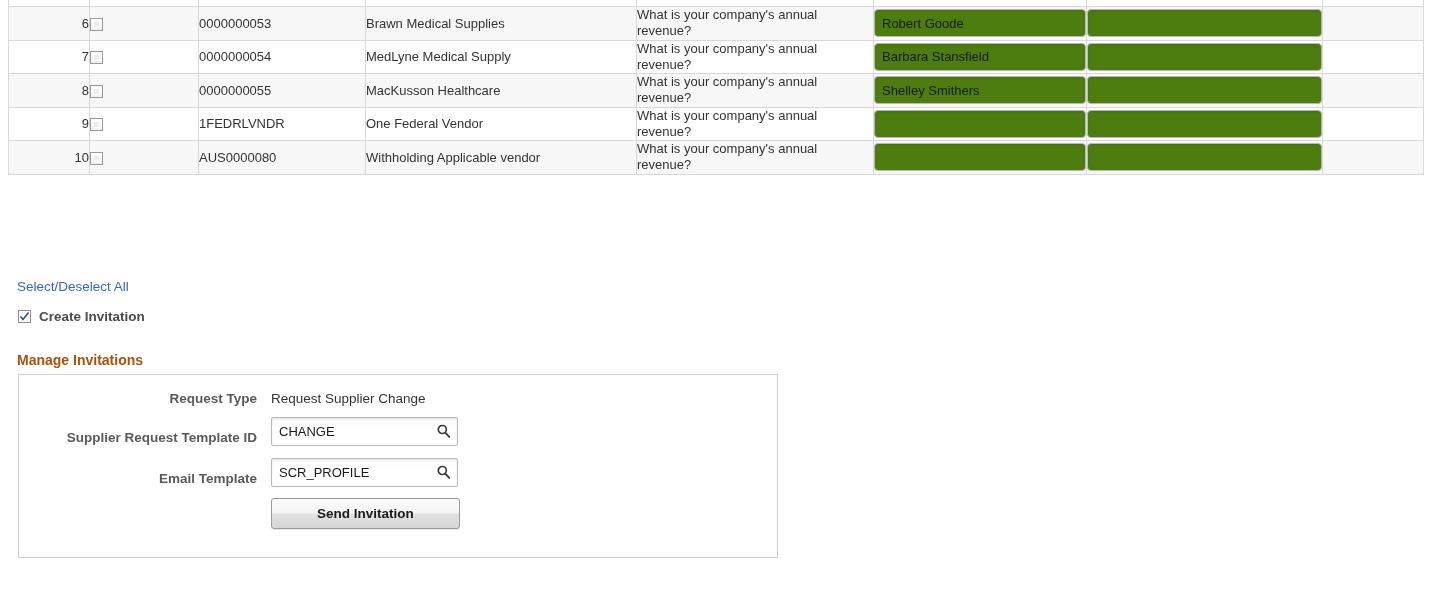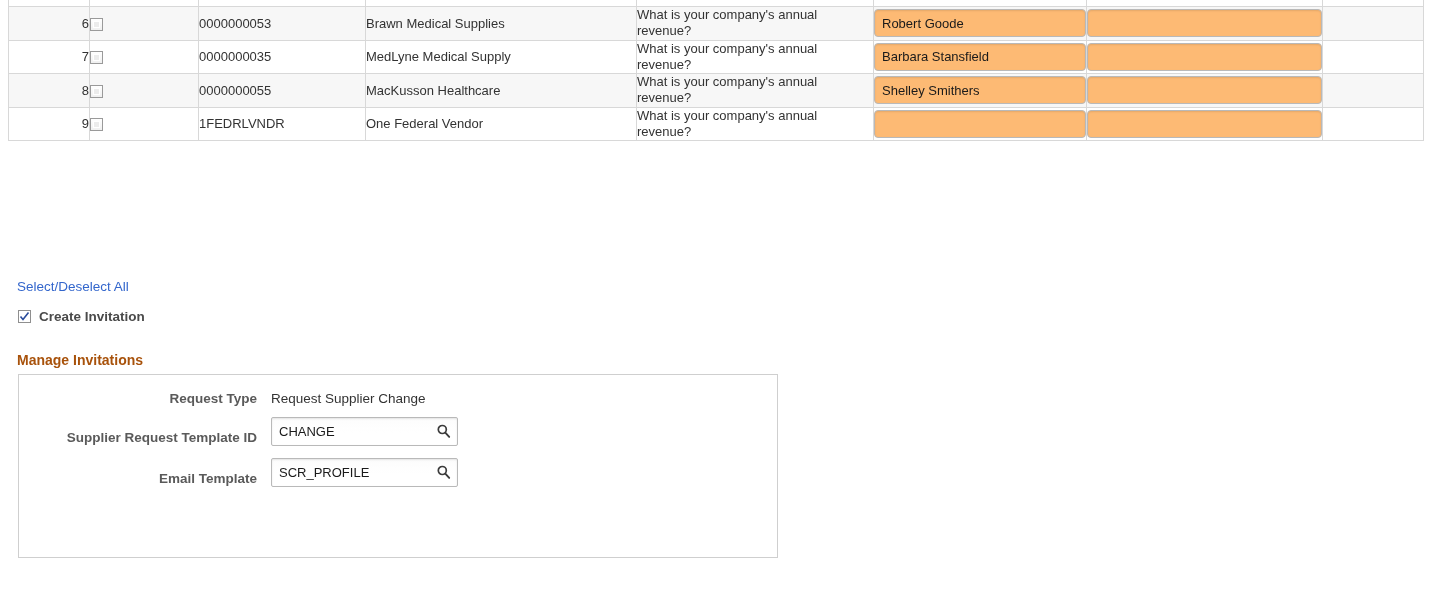--- a/index.html
+++ b/index.html
@@ -69,21 +69,21 @@
     box-sizing: border-box;
   }
 
   .pt-input {
     display: block;
     width: 100%;
     height: 28px;
     box-sizing: border-box;
     border: 1px solid #b9b9b9;
     border-radius: 4px;
-    background: #fdba74;
+    background: #4d7c0f;
     box-shadow: inset 0 1px 2px rgba(0,0,0,0.10);
     font-family: "Liberation Sans", sans-serif;
     font-size: 13px;
     color: #1a1a1a;
     padding: 0 7px;
     outline: none;
   }
 
   
   .sel-link {
@@ -229,21 +229,21 @@
             <input class="pt-input" type="text" value="" style="">
           </td>
           <td class="c-tail"></td>
         </tr>
 
         <tr>
           <td class="c-num">7</td>
           <td class="c-chk">
             <span class="pt-checkbox"></span>
           </td>
-          <td class="c-id">0000000035</td>
+          <td class="c-id">0000000054</td>
           <td class="c-name">MedLyne Medical Supply</td>
           <td class="c-q">What is your company's annual revenue?</td>
           <td class="c-in1">
             <input class="pt-input" type="text" value="Barbara Stansfield" style="">
           </td>
           <td class="c-in2">
             <input class="pt-input" type="text" value="" style="">
           </td>
           <td class="c-tail"></td>
         </tr>
@@ -275,20 +275,36 @@
           <td class="c-q">What is your company's annual revenue?</td>
           <td class="c-in1">
             <input class="pt-input" type="text" value="" style="">
           </td>
           <td class="c-in2">
             <input class="pt-input" type="text" value="" style="">
           </td>
           <td class="c-tail"></td>
         </tr>
 
+        <tr class="alt">
+          <td class="c-num">10</td>
+          <td class="c-chk">
+            <span class="pt-checkbox"></span>
+          </td>
+          <td class="c-id">AUS0000080</td>
+          <td class="c-name">Withholding Applicable vendor</td>
+          <td class="c-q">What is your company's annual revenue?</td>
+          <td class="c-in1">
+            <input class="pt-input" type="text" value="" style="">
+          </td>
+          <td class="c-in2">
+            <input class="pt-input" type="text" value="" style="">
+          </td>
+          <td class="c-tail"></td>
+        </tr>
       </tbody>
     </table>
   </div>
 
   <a class="sel-link" href="#">Select/Deselect All</a>
 
   <div class="create-inv">
     <span class="cb-checked">
       <svg width="11" height="11" viewBox="0 0 11 11">
         <path d="M1.5 5.5 L4 8.5 L9.5 1.5" stroke="#2a4b9b" stroke-width="1.6" fill="none"></path>
@@ -325,16 +341,19 @@
         <input class="pt-input" type="text" value="SCR_PROFILE" style="">
         <span class="lookup-btn">
           <svg width="15" height="15" viewBox="0 0 15 15">
             <circle cx="6.3" cy="6.0" r="4.0" fill="none" stroke="#3b3b3b" stroke-width="1.7"></circle>
             <line x1="9.3" y1="9.2" x2="13.2" y2="13.4" stroke="#3b3b3b" stroke-width="1.9" stroke-linecap="round"></line>
           </svg>
         </span>
       </div>
     </div>
 
+    <div class="frow" style="left:252px; top:123px;">
+      <button class="btn-primary" type="button">Send Invitation</button>
+    </div>
 
   </div>
 
 </div>
 
 </body></html>

